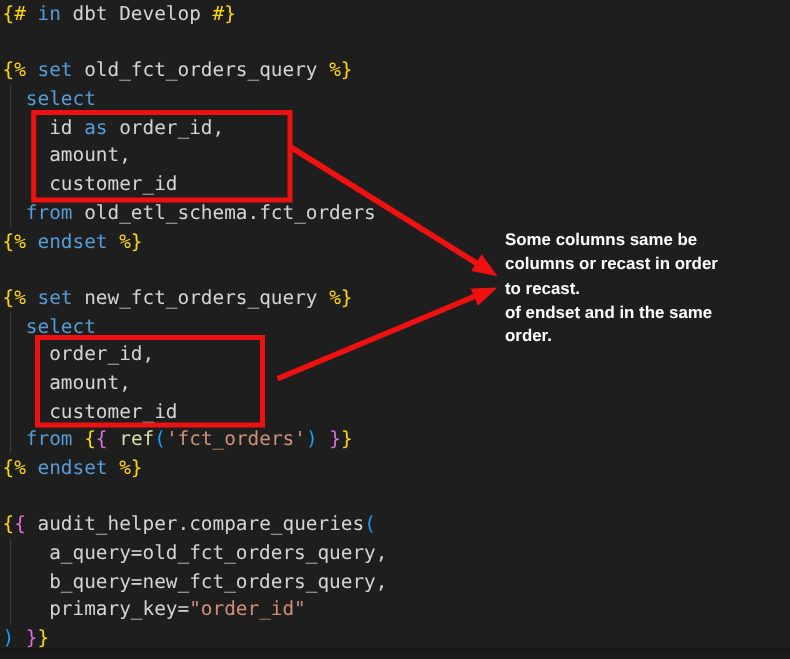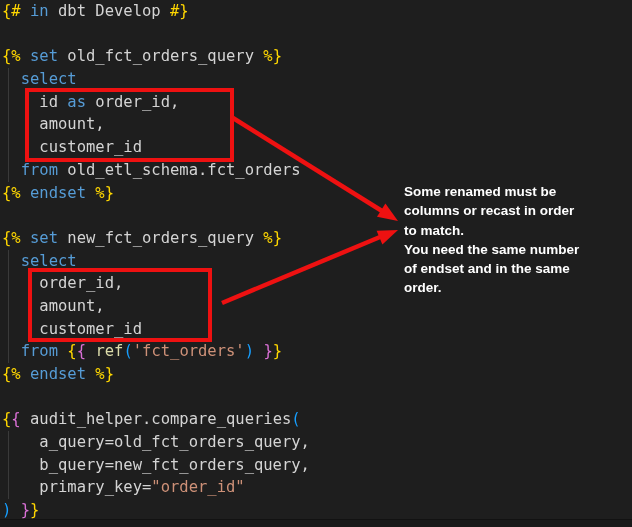--- a/index.html
+++ b/index.html
@@ -75,21 +75,20 @@
       <line class="arrow-line" x1="233" y1="118" x2="382" y2="211"></line>
       <polygon class="arrow-head" points="398,221 377,216.8 385.4,203.4"></polygon>
     </g>
     <g>
       <line class="arrow-line" x1="222" y1="303" x2="380" y2="237"></line>
       <polygon class="arrow-head" points="398,230 382.4,244.6 376.6,230.7"></polygon>
     </g>
   </svg>
 
   <div class="note" style="color: rgb(255, 255, 255);">
-    <div>Some renamed must be</div>
+    <div>Some columns same be</div>
     <div>columns or recast in order</div>
-    <div>to match.</div>
-    <div>You need the same number</div>
+    <div>to recast.</div>
     <div>of endset and in the same</div>
     <div>order.</div>
   </div>
 
 </div>
 
 </body></html>

